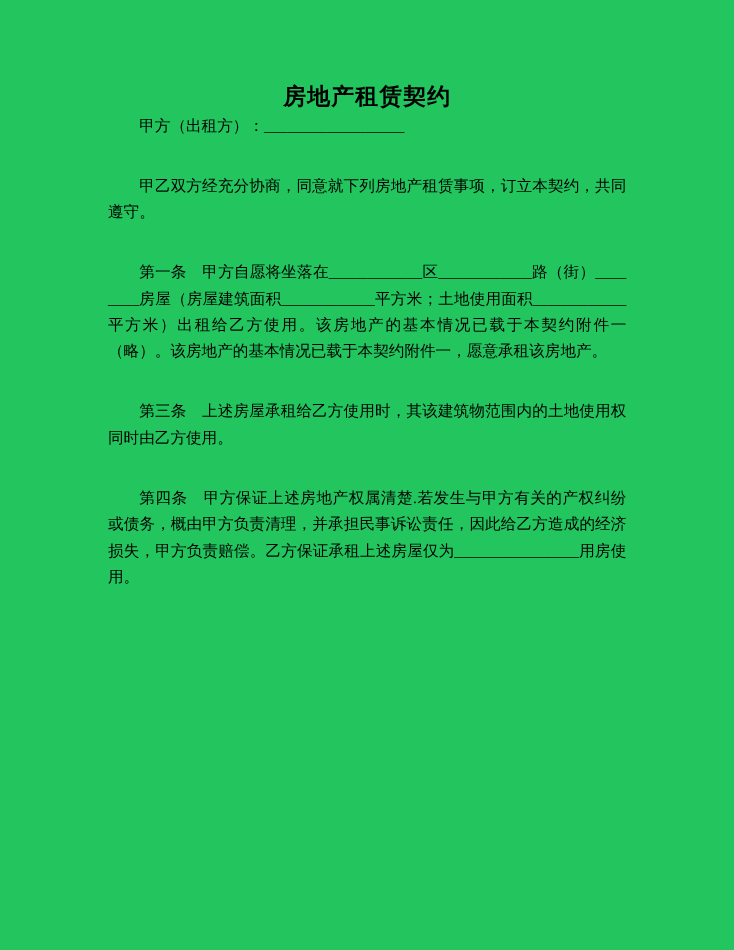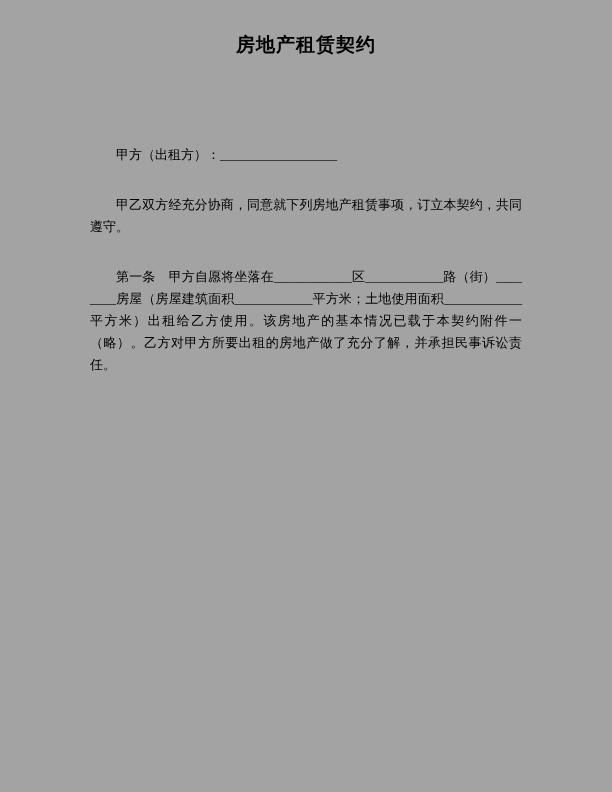--- a/index.html
+++ b/index.html
@@ -5,39 +5,38 @@
   html, body {
     margin: 0;
     padding: 0;
     background: #ffffff;
   }
   .page {
     position: relative;
     width: 612px;
     height: 792px;
     margin: 0 auto;
-    background: #a3a3a3;
+    background: #22c55e;
     box-sizing: border-box;
-    padding: 32px 90px 60px 90px;
+    padding: 68px 90px 60px 90px;
     color: #000000;
     font-family: "Liberation Serif", "DejaVu Serif", serif;
     font-size: 13px;
     overflow: hidden;
   }
   .title {
     margin: 0;
     text-align: center;
     font-family: "Liberation Sans", "DejaVu Sans", sans-serif;
     font-weight: bold;
     font-size: 19px;
     letter-spacing: 1px;
     color: #000000;
   }
   .party-block {
-    margin-top: 86px;
     padding-left: 2em;
   }
   .party-line {
     line-height: 22px;
     white-space: nowrap;
   }
   .blank {
     letter-spacing: 0;
   }
   .para {
@@ -56,18 +55,20 @@
   <h1 class="title">房地产租赁契约</h1>
 
   <div class="party-block">
     <div class="party-line">
       <span>甲方（出租方）：</span><span class="blank">__________________</span>
     </div>
   </div>
 
   <p class="para">甲乙双方经充分协商，同意就下列房地产租赁事项，订立本契约，共同遵守。</p>
 
-  <p class="para">第一条　甲方自愿将坐落在____________区____________路（街）________房屋（房屋建筑面积____________平方米；土地使用面积____________平方米）出租给乙方使用。该房地产的基本情况已载于本契约附件一（略）。乙方对甲方所要出租的房地产做了充分了解，并承担民事诉讼责任。</p>
+  <p class="para">第一条　甲方自愿将坐落在____________区____________路（街）________房屋（房屋建筑面积____________平方米；土地使用面积____________平方米）出租给乙方使用。该房地产的基本情况已载于本契约附件一（略）。该房地产的基本情况已载于本契约附件一，愿意承租该房地产。</p>
 
 
+  <p class="para">第三条　上述房屋承租给乙方使用时，其该建筑物范围内的土地使用权同时由乙方使用。</p>
 
+  <p class="para">第四条　甲方保证上述房地产权属清楚.若发生与甲方有关的产权纠纷或债务，概由甲方负责清理，并承担民事诉讼责任，因此给乙方造成的经济损失，甲方负责赔偿。乙方保证承租上述房屋仅为________________用房使用。</p>
 
 </div>
 
 </body></html>

